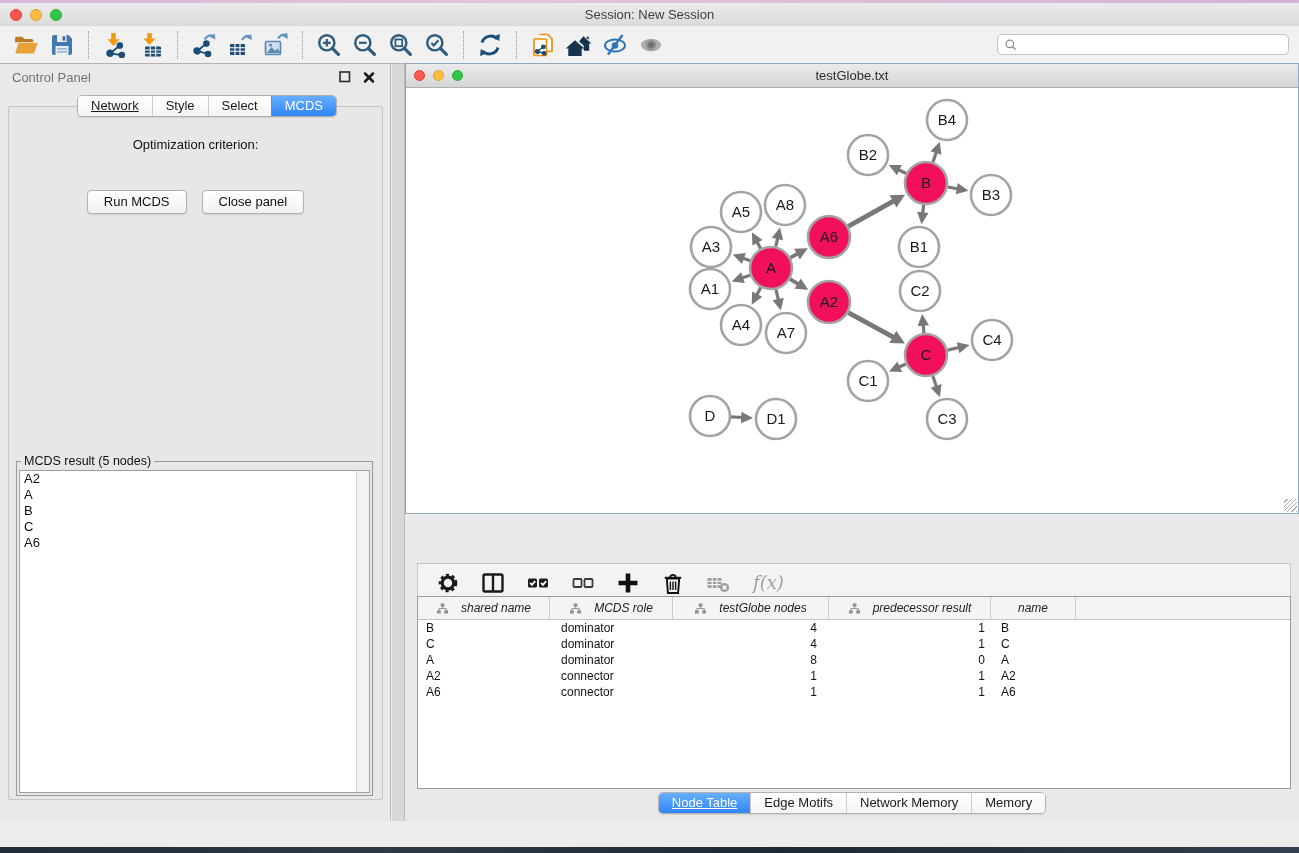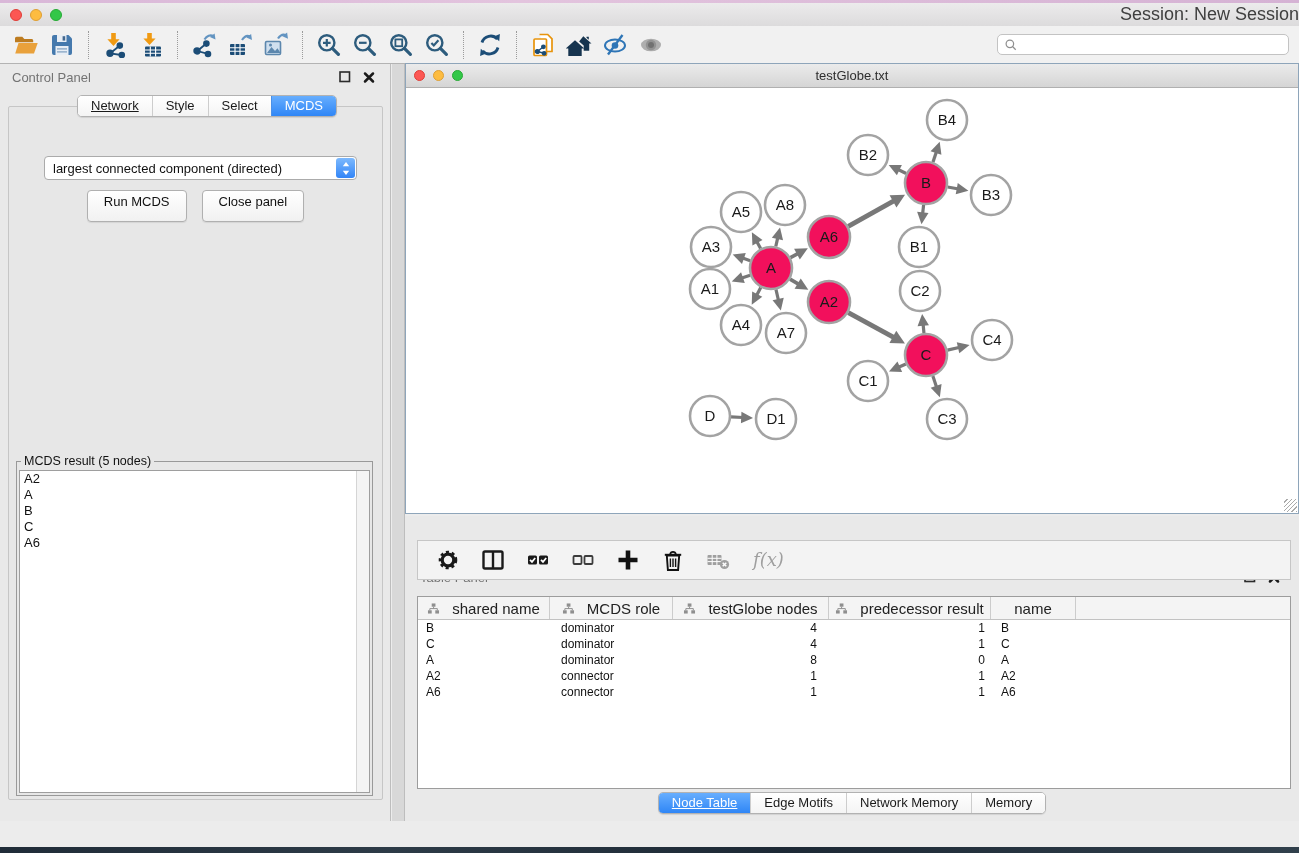--- a/index.html
+++ b/index.html
@@ -14,21 +14,21 @@
     background:linear-gradient(90deg,#202c38,#2d3b47 30%,#1d2935 60%,#31404c); }
 
   
   .titlebar { position:absolute; top:3px; left:0; width:100%; height:23px;
     background:linear-gradient(#ecebec,#dcdbdc); display:flex; align-items:center; }
   .mac-dots { display:flex; gap:8px; margin-left:10px; }
   .dot { width:12px; height:12px; border-radius:50%; }
   .dot.red { background:#fc5753; border:1px solid #df3e38; }
   .dot.yellow { background:#fdbc40; border:1px solid #de9f34; }
   .dot.green { background:#33c748; border:1px solid #27aa35; }
-  .tb-title { position:absolute; left:0; right:0; text-align:right; font-size:18px; color:#3f3f3f; }
+  .tb-title { position:absolute; left:0; right:0; text-align:center; font-size:13px; color:#3f3f3f; }
 
   
   .toolbar { position:absolute; top:26px; left:0; width:100%; height:38px; background:#f1f1f1;
     border-bottom:1px solid #b3b3b3; display:flex; align-items:center; padding:0 10px 0 8px; }
   .tb-btn { width:36px; height:30px; border:none; background:transparent; display:flex;
     align-items:center; justify-content:center; cursor:pointer; }
   .tb-btn .ic { width:26px; height:26px; display:block; }
   .tb-btn .ic svg { width:26px; height:26px; display:block; }
   .tb-sep { width:0; height:28px; border-left:1px dotted #9b9b9b; margin:0 8px; }
   .search-box { margin-left:auto; width:292px; height:21px; background:#fff; border:1px solid #c3c3c3;
@@ -58,21 +58,21 @@
   .cp-content { position:absolute; top:42px; left:8px; right:7px; bottom:21px;
     background:#e7e7e7; border:1px solid #c6c6c6; border-radius:2px; }
   .opt-label { position:absolute; top:30px; left:0; width:100%; text-align:center; font-size:13px; color:#111; }
   .select-box { position:absolute; top:49px; left:35px; width:313px; height:24px; background:#fff;
     border:1px solid #ababab; border-radius:4px; display:flex; align-items:center; cursor:pointer; }
   .select-box .sel-text { font-size:13px; color:#111; padding-left:8px; flex:1; white-space:nowrap; }
   .select-stepper { width:19px; align-self:stretch; margin:1px; border-radius:3px;
     background:linear-gradient(#7db9fd,#3285f7); display:flex; align-items:center; justify-content:center; }
   .select-stepper svg { width:10px; height:17px; }
   .btn-row { position:absolute; top:83px; left:0; width:100%; display:flex; justify-content:center; gap:15px; }
-  .push-btn { font-size:13px; color:#111; padding:3px 16px 12px; background:linear-gradient(#ffffff,#f1f1f1);
+  .push-btn { font-size:13px; color:#111; padding:3px 16px 4px; background:linear-gradient(#ffffff,#f1f1f1);
     border:1px solid #b0b0b0; border-radius:4px; cursor:pointer; box-shadow:0 1px 1px rgba(0,0,0,.08); }
   .mcds-fieldset { position:absolute; top:347px; left:7px; right:9px; bottom:3px;
     border:1px solid #999; padding:2px; background:transparent; }
   .mcds-fieldset legend { font-size:12.5px; color:#111; padding:0 3px; margin-left:2px; }
   .mcds-list { position:relative; width:100%; height:100%; background:#fff; border:1px solid #9e9e9e;
     overflow:hidden; list-style:none; }
   .mcds-list li { font-size:13px; color:#111; height:16px; line-height:16px; padding-left:4px; }
   .mcds-scroll { position:absolute; top:0; right:0; width:13px; height:100%;
     background:#f4f4f4; border-left:1px solid #d5d5d5; }
 
@@ -87,28 +87,28 @@
     display:flex; align-items:center; position:relative; }
   .nw-titlebar .mac-dots { margin-left:8px; }
   .nw-titlebar .dot { width:11px; height:11px; }
   .nw-title { position:absolute; left:0; right:0; text-align:center; font-size:13px; color:#2e2e2e; }
   .nw-canvas { position:relative; width:892px; height:425px; background:#fff; }
   .nw-grip { position:absolute; right:1px; bottom:1px; width:13px; height:13px;
     background:repeating-linear-gradient(135deg, transparent 0 2px, #aaa 2px 3px); }
 
   
   .table-panel { position:absolute; top:516px; left:405px; width:894px; height:305px; background:#e9e9e9; }
-  .tp-toolbar { position:absolute; top:24px; left:12px; right:8px; height:40px; background:#f3f3f3;
+  .tp-toolbar { position:absolute; top:47px; left:12px; right:8px; height:40px; background:#f3f3f3;
     border:1px solid #c6c6c6; display:flex; align-items:center; gap:15px; padding-left:15px; }
   .tp-toolbar .tb-btn { width:30px; }
   .tp-table { position:absolute; top:80px; left:12px; right:8px; bottom:32px; background:#fff;
     border:1px solid #9c9c9c; overflow:hidden; }
   .tp-head { display:flex; height:23px; background:#f4f4f4; border-bottom:1px solid #c2c2c2; }
   .th-cell { display:flex; align-items:center; justify-content:center; gap:12px;
-    border-right:1px solid #cccccc; font-size:15px; color:#222; }
+    border-right:1px solid #cccccc; font-size:12px; color:#222;font-style:italic; }
   .th-cell svg { width:13px; height:13px; }
   .tp-row { display:flex; height:16px; align-items:center; }
   .td-cell { font-size:12px; color:#111; white-space:nowrap; overflow:hidden; }
   .al { text-align:left; } .ar { text-align:right; }
   .tp-tabs { position:absolute; bottom:7px; left:0; width:100%; display:flex; justify-content:center; }
 
   
   .statusbar { position:absolute; top:821px; left:0; width:100%; height:26px; background:#ececec;
     border-top:1px solid #a9a9a9; display:flex; align-items:center; padding:0 9px; }
   .list-btn { width:27px; height:21px; background:linear-gradient(#fdfdfd,#efefef); border:1px solid #adadad;
@@ -332,29 +332,21 @@
           </button>
       </span>
     </div>
     <div class="cp-tabs seg" id="cp-tabs">
         <span class="seg-item">Network</span>
         <span class="seg-item">Style</span>
         <span class="seg-item">Select</span>
         <span class="seg-item active">MCDS</span>
       </div>
     <div class="cp-content">
-      <div class="select-box">
-        <span class="sel-text">largest connected component (directed)</span>
-        <span class="select-stepper">
-          <svg viewBox="0 0 10 17">
-              <path d="M5 2l3.2 4.2H1.8z" fill="#fff"></path>
-              <path d="M5 15l-3.2-4.2h6.4z" fill="#fff"></path>
-            </svg>
-        </span>
-      </div>
+      <div class="opt-label">Optimization criterion:</div>
       <div class="btn-row">
         <button class="push-btn">Run MCDS</button>
         <button class="push-btn">Close panel</button>
       </div>
       <fieldset class="mcds-fieldset">
         <legend>MCDS result (5 nodes)</legend>
         <ul class="mcds-list" id="mcds-list">
         <li>A2</li>
             <li>A</li>
             <li>B</li>

